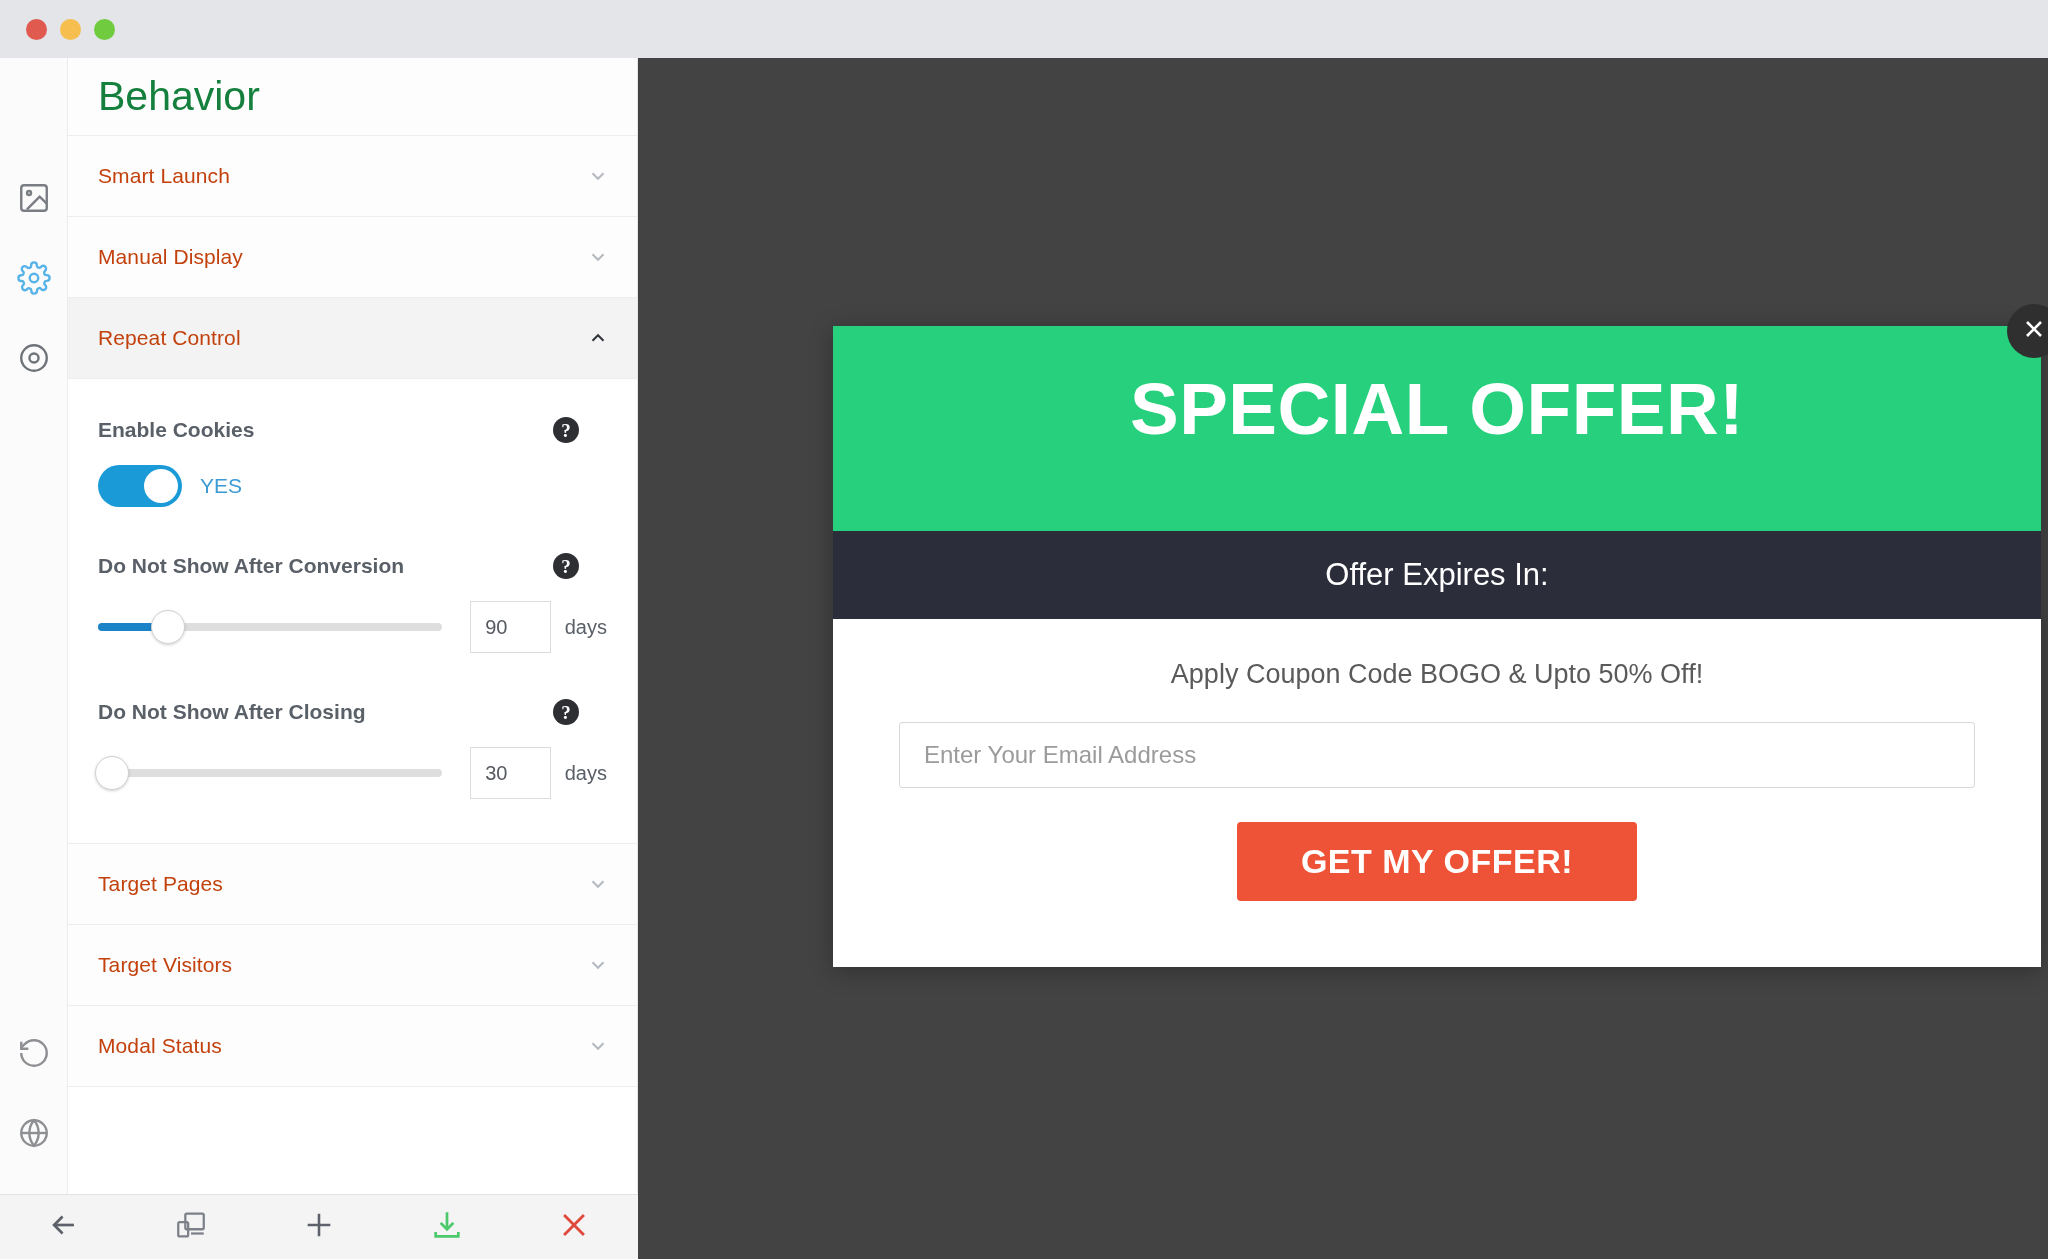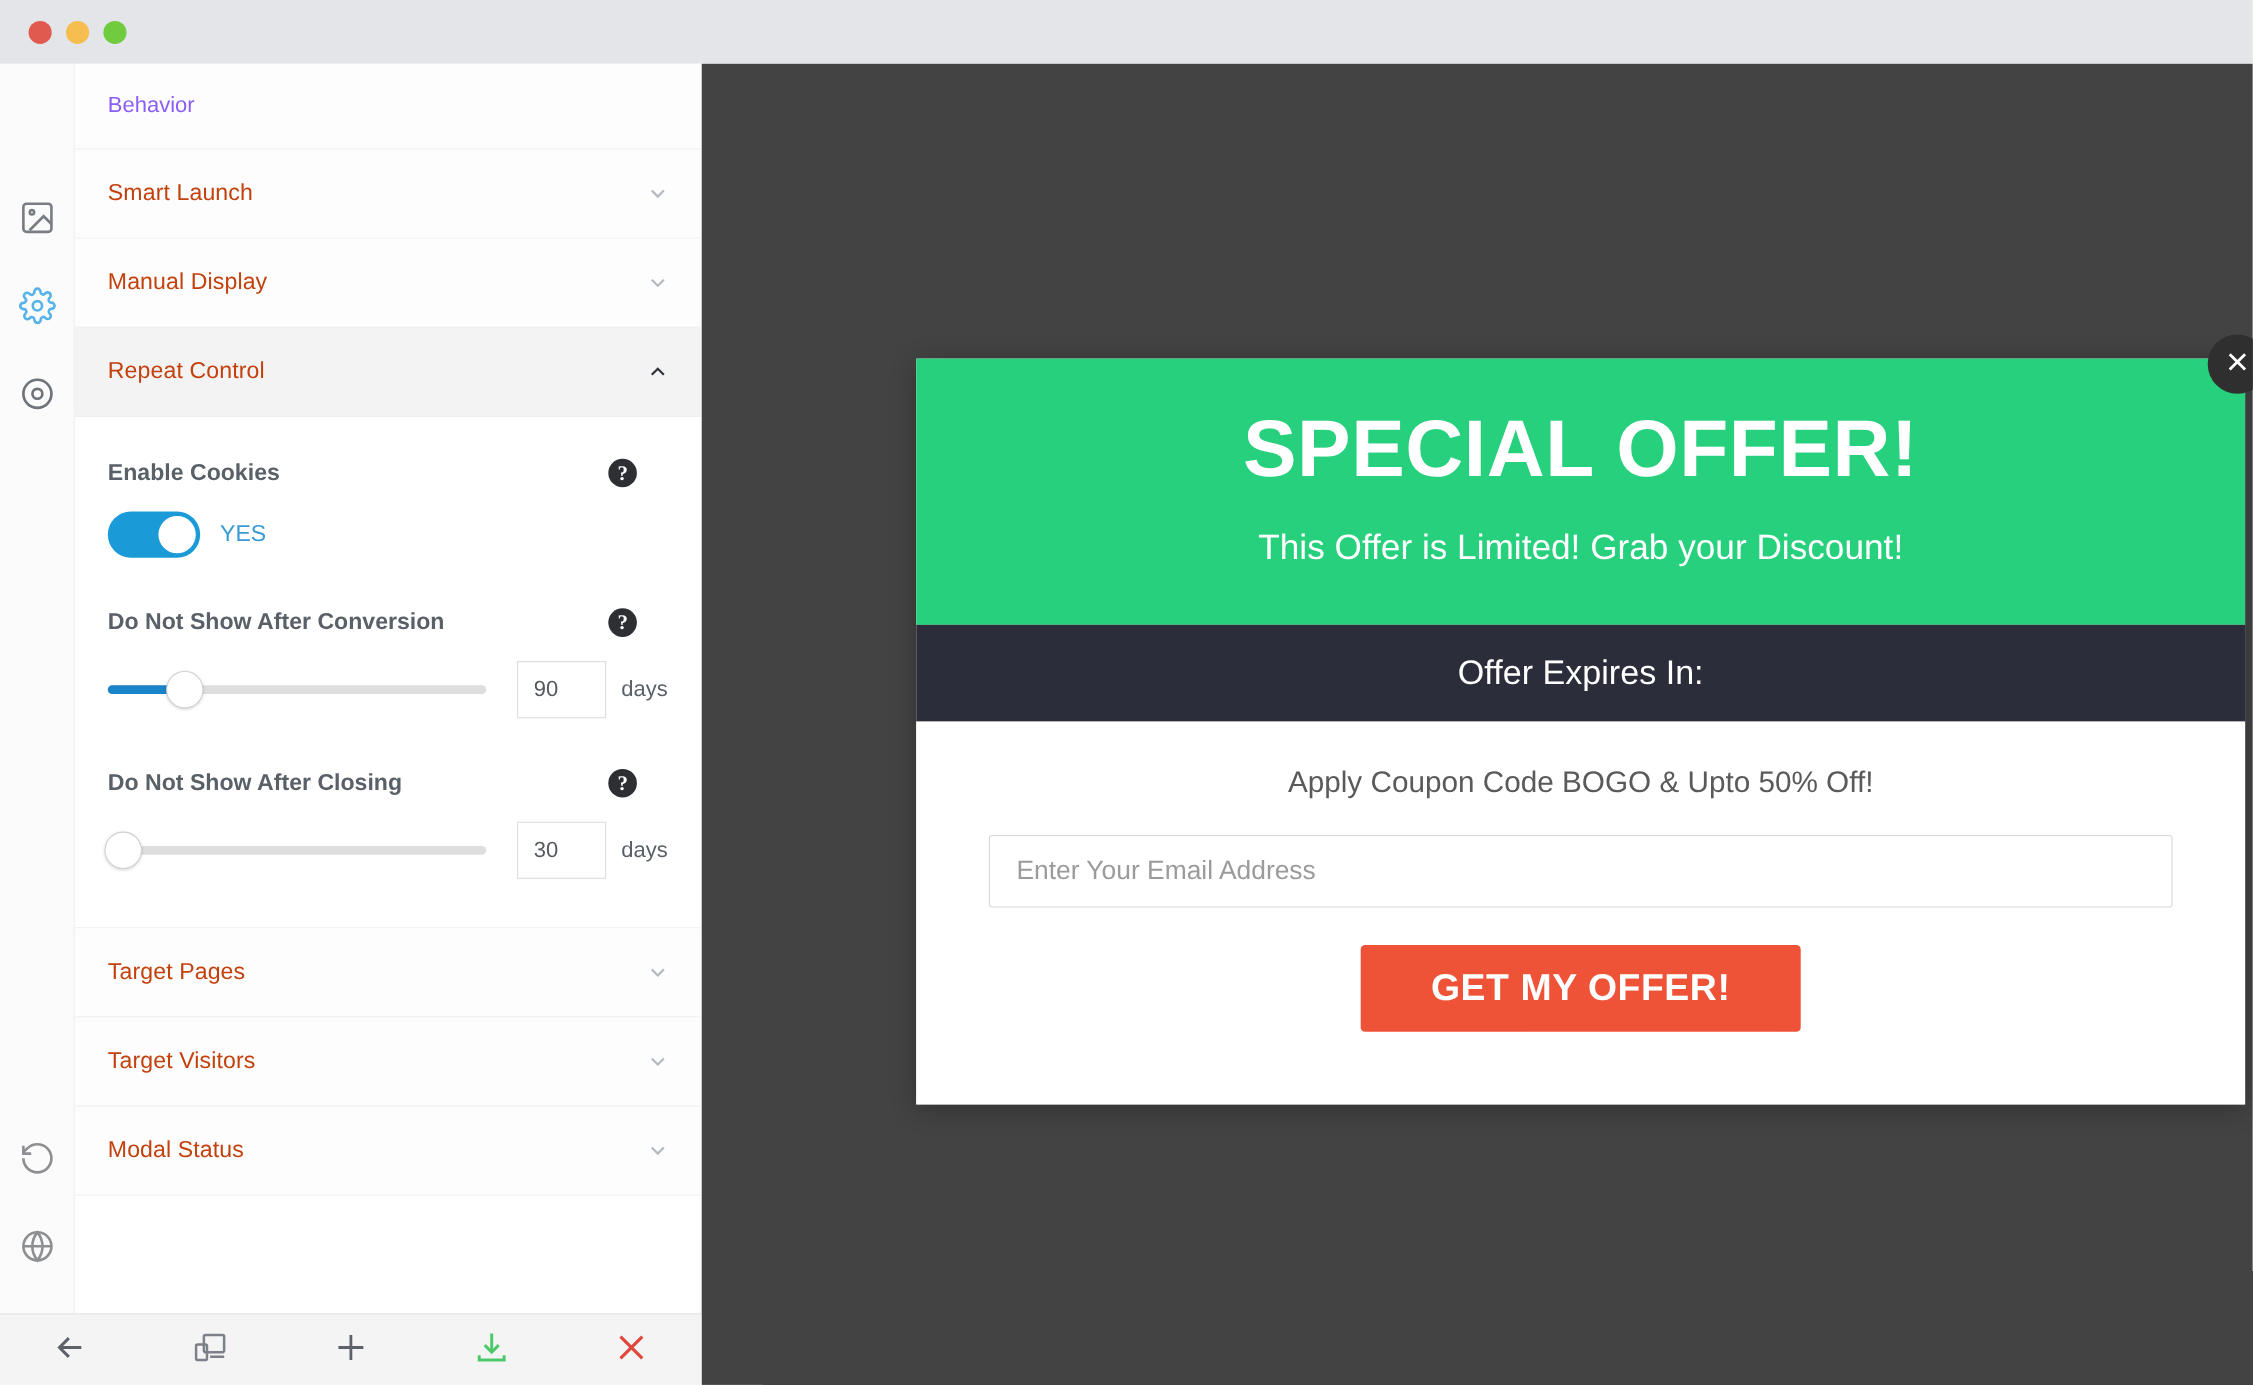--- a/index.html
+++ b/index.html
@@ -47,22 +47,22 @@
     position: absolute; top: 58px; left: 68px;
     width: 570px; height: 1136px;
     background: #ffffff;
     border-right: 1px solid #e6e6e6;
     overflow: hidden;
   }
   .panel-title {
     height: 78px;
     display: flex; align-items: center;
     padding-left: 30px;
-    font-size: 20px;
-    color: #8b5cf6;
+    font-size: 41px;
+    color: #15803d;
     font-weight: 400;
     background: #fdfdfd;
     border-bottom: 1px solid #ededed;
   }
   .acc-row {
     height: 81px;
     display: flex; align-items: center; justify-content: space-between;
     padding: 0 28px 0 30px;
     background: #fdfdfd;
     border-bottom: 1px solid #ededed;
@@ -458,21 +458,20 @@
       <div class="modal-close">
         <span>
           <svg width="28" height="28" viewBox="0 0 24 24" fill="none" stroke="#ffffff" stroke-width="2.2">
             <path d="M6 6l12 12M18 6L6 18"></path>
           </svg>
         </span>
       </div>
 
       <div class="modal-head">
         <h1>SPECIAL OFFER!</h1>
-        <p>This Offer is Limited! Grab your Discount!</p>
       </div>
 
       <div class="modal-timer">
         <span class="timer-label">Offer Expires In:</span>
       </div>
 
       <div class="modal-body">
         <div class="coupon">Apply Coupon Code BOGO &amp; Upto 50% Off!</div>
         <input class="email-input" type="text" placeholder="Enter Your Email Address" style="">
         <button class="cta">GET MY OFFER!</button>

